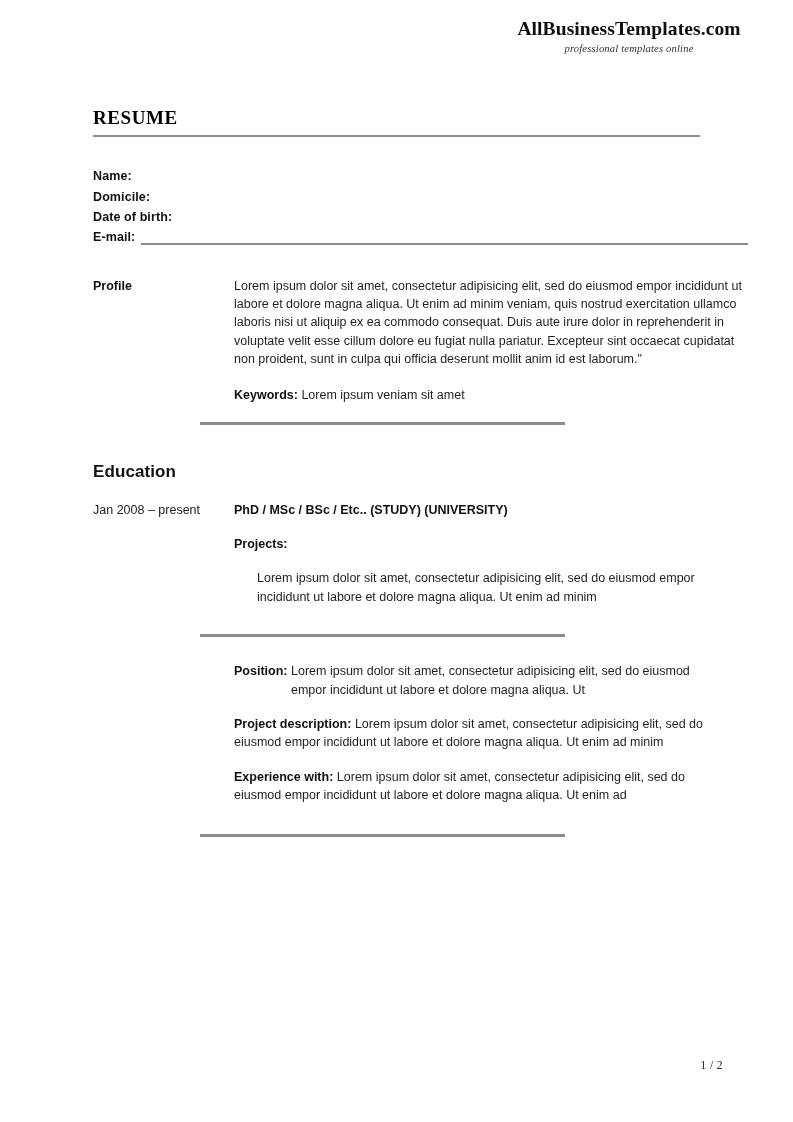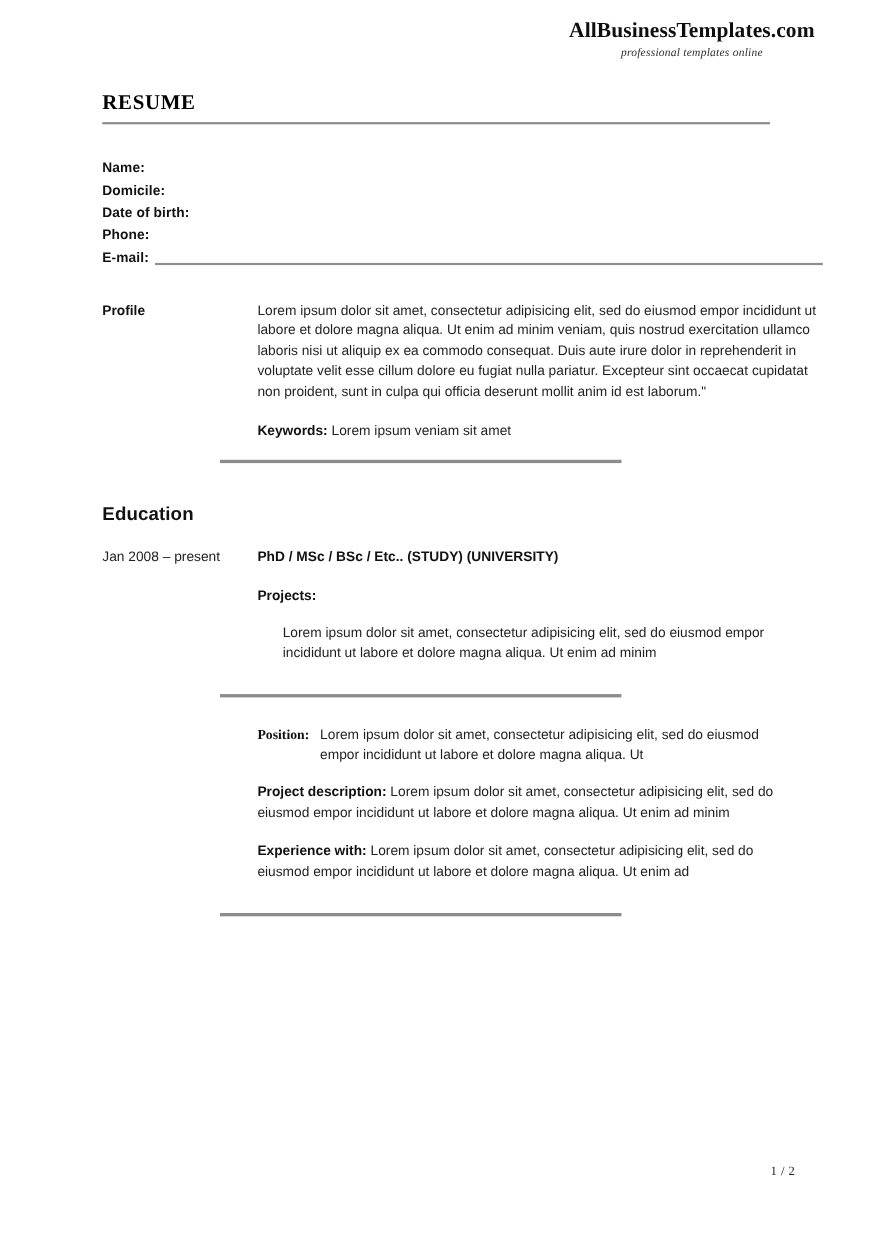--- a/index.html
+++ b/index.html
@@ -41,21 +41,21 @@
     color: #2e2e2e;
     margin-top: 4px;
     letter-spacing: 0.2px;
     white-space: nowrap;
   }
 
   
   .doc {
     position: absolute;
     left: 93px;
-    top: 84px;
+    top: 108px;
     width: 655px;
   }
 
   .doc-title {
     font-family: "Liberation Serif", serif;
     font-size: 19px;
     font-weight: 700;
     letter-spacing: 0.6px;
     color: #000000;
     line-height: 1.1;
@@ -136,21 +136,21 @@
   .keywords { margin-top: 17px; margin-left: 141px; }
   .div-1 { margin-top: 18px; }
   .edu-head { margin-top: 37px; }
   .edu-row { margin-top: 19px; }
   .projects-label { margin-top: 18px; margin-left: 141px; font-size: 12.5px; font-weight: 700; color:#111111; }
   .projects-body { margin-top: 18px; margin-left: 164px; width: 470px; }
   .div-2 { margin-top: 28px; }
   .work-head { margin-top: 35px; }
   .work-block { margin-top: 25px; margin-left: 141px; width: 472px; }
   .position-row { display: flex; align-items: flex-start; }
-  .position-label { flex: 0 0 57px; font-size: 12.5px; font-weight: 700; color: #111111; line-height: 18.4px; font-family: Liberation Serif, serif;}
+  .position-label { flex: 0 0 57px; font-size: 12.5px; font-weight: 700; color: #111111; line-height: 18.4px;}
   .position-text { flex: 1 1 auto; font-size: 12.5px; line-height: 18.4px; color: #1f1f1f; }
   .work-para { margin-top: 16px; }
   .div-3 { margin-top: 29px; }
 
   
   .footer {
     position: absolute;
     left: 0;
     top: 1059px;
     width: 723px;
@@ -179,23 +179,20 @@
     <div class="personal">
       <div class="personal-row">
         <span class="lbl">Name:</span>
       </div>
       <div class="personal-row">
         <span class="lbl">Domicile:</span>
       </div>
       <div class="personal-row">
         <span class="lbl">Date of birth:</span>
       </div>
-      <div class="personal-row">
-        <span class="lbl">Phone:</span>
-      </div>
       <div class="personal-row with-rule">
         <span class="lbl">E-mail:</span>
         <span class="rule-inline"></span>
       </div>
     </div>
 
     <div class="row profile-block">
       <div class="row-label">Profile</div>
       <div class="row-body">Lorem ipsum dolor sit amet, consectetur adipisicing elit, sed do eiusmod empor incididunt ut labore et dolore magna aliqua. Ut enim ad minim veniam, quis nostrud exercitation ullamco laboris nisi ut aliquip ex ea commodo consequat. Duis aute irure dolor in reprehenderit in voluptate velit esse cillum dolore eu fugiat nulla pariatur. Excepteur sint occaecat cupidatat non proident, sunt in culpa qui officia deserunt mollit anim id est laborum."</div>
     </div>

